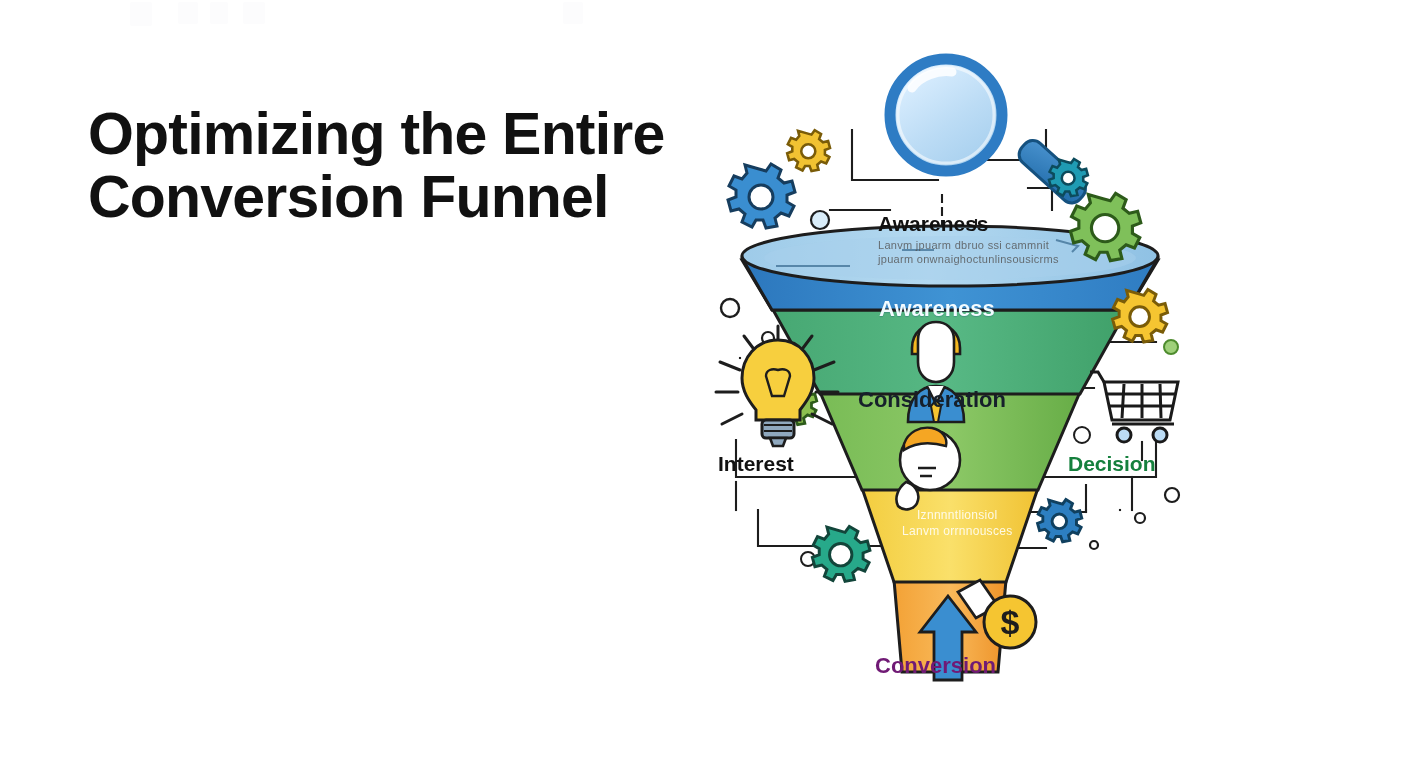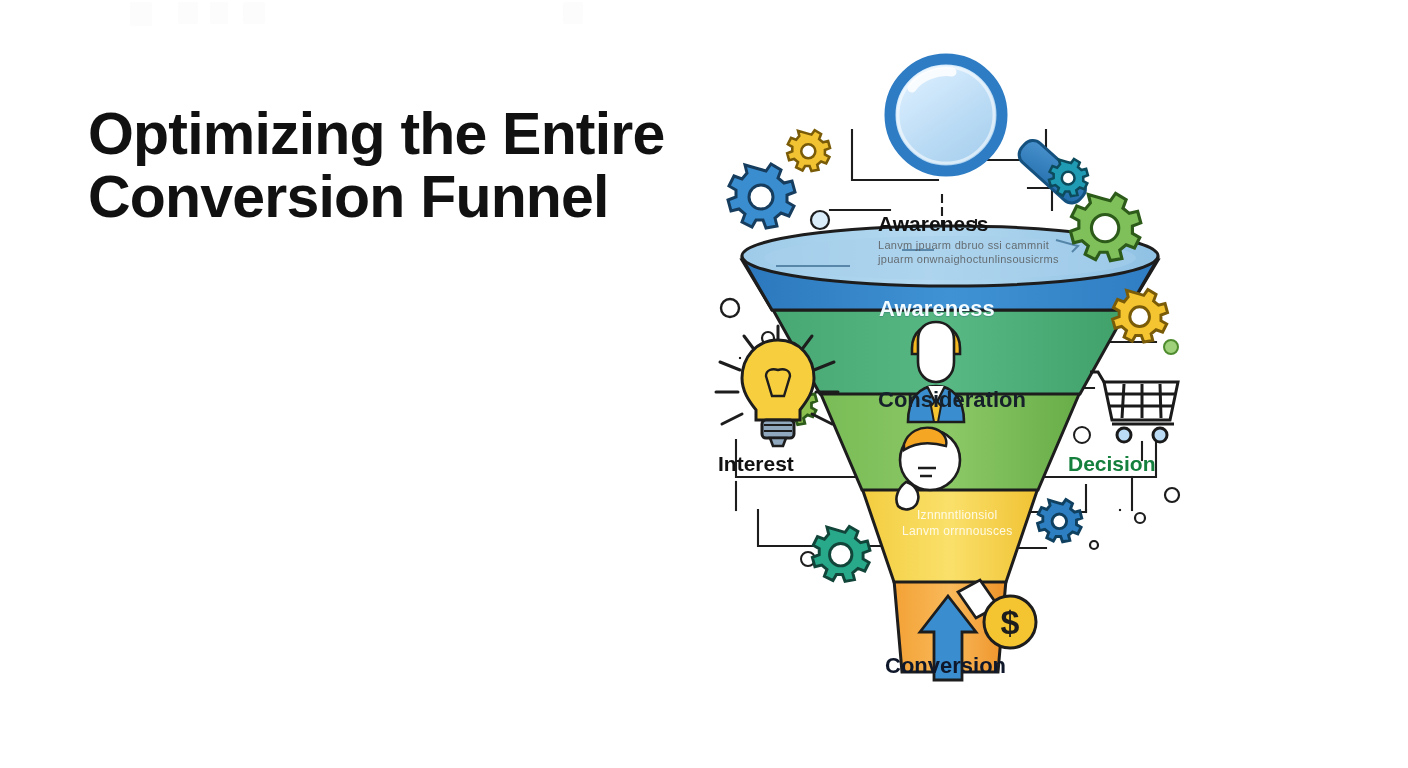--- a/index.html
+++ b/index.html
@@ -65,42 +65,42 @@
     filter: blur(0.55px);
     opacity: .82;
   }
   #label-awareness-band {
     left: 199px; top: 256px;
     font-size: 22px; font-weight: bold; color: #f2fbff;
     text-shadow: 0 1px 1px rgba(10,60,110,.25);
   }
   #label-consideration {
     left: 178px; top: 347px;
-    font-size: 22px; font-weight: bold; color: #16202b; margin-left: 20px;
+    font-size: 22px; font-weight: bold; color: #16202b;
   }
   #label-interest {
     left: 38px; top: 412px;
     font-size: 21px; font-weight: bold; color: #111; text-align: center;
   }
   #label-decision {
     left: 388px; top: 412px;
     font-size: 21px; font-weight: bold; color: #15803d;
   }
   #sub-yellow {
     left: 222px; top: 468px;
     font-size: 12px; color: #fffdf2;
     line-height: 1.3;
     text-align: center;
     letter-spacing: .3px;
     filter: blur(0.6px);
     opacity: .92;
   }
   #label-conversion {
-    left: 205px; top: 613px;
-    font-size: 22px; font-weight: bold; color: #0f172a;
+    left: 195px; top: 613px;
+    font-size: 22px; font-weight: bold; color: #701a75;
   }
 </style>
 </head>
 <body>
 
 <div id="slide">
 
   <div class="artifact" style="left:130px;top:2px;width:22px;height:24px;"></div>
   <div class="artifact" style="left:178px;top:2px;width:20px;height:22px;"></div>
   <div class="artifact" style="left:210px;top:2px;width:18px;height:22px;"></div>

